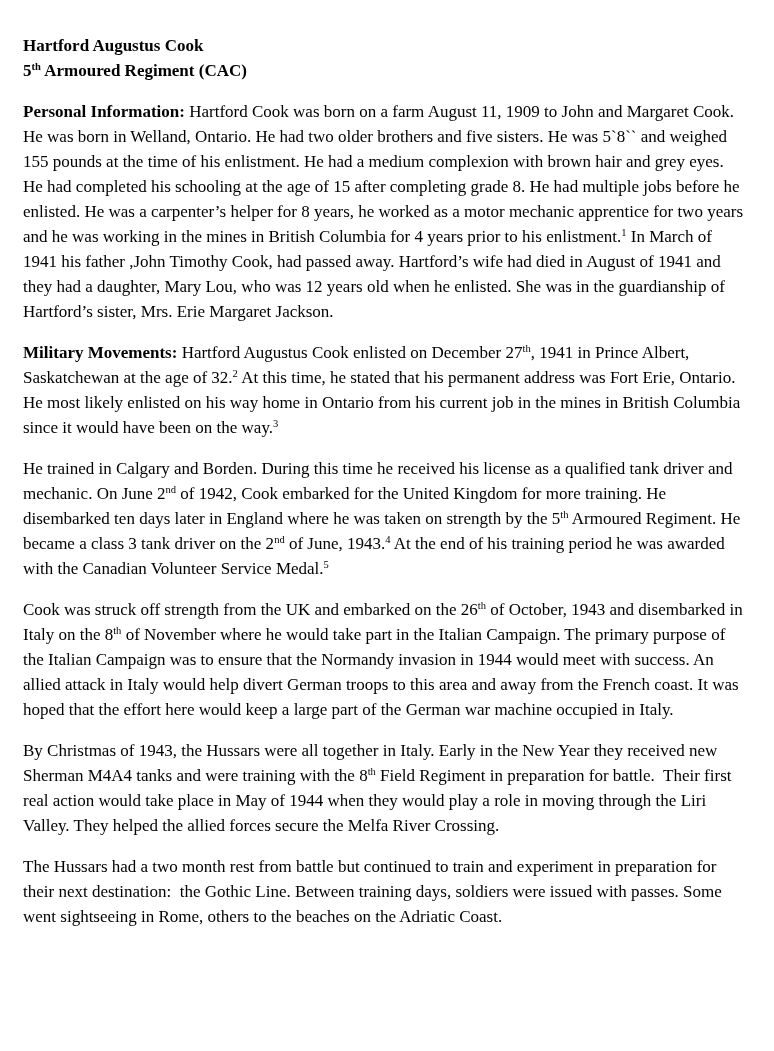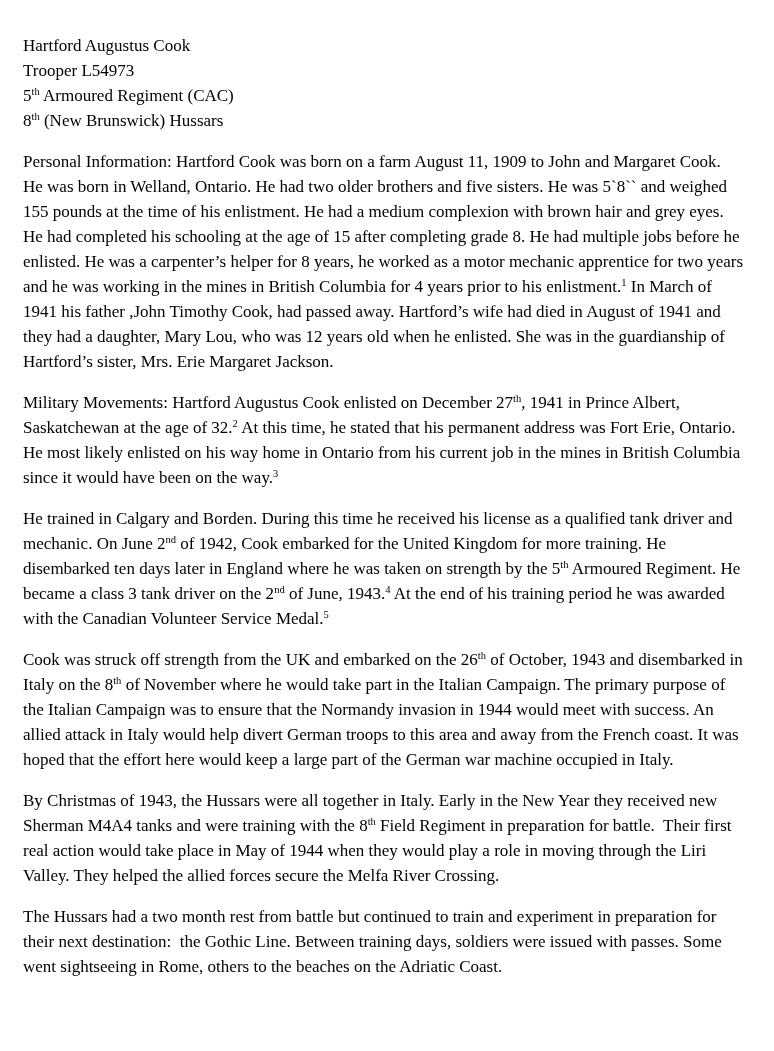--- a/index.html
+++ b/index.html
@@ -21,36 +21,34 @@
     overflow: hidden;
   }
   .heading-line {
     margin: 0;
     white-space: pre-wrap;
   }
   .para {
     margin: 16px 4px 0 0;
     white-space: pre-wrap;
   }
-  .b { font-weight: normal; }
+  .b { font-weight: bold; }
   .sup {
     font-size: 0.62em;
     line-height: 0;
     vertical-align: baseline;
     position: relative;
     top: -0.55em;
   }
 </style>
 </head>
 <body>
 
 <div class="page">
     <p class="heading-line"><span class="b">Hartford Augustus Cook</span></p>
-    <p class="heading-line"><span class="b">Trooper L54973</span></p>
     <p class="heading-line"><span class="b">5</span><span class="b sup">th</span><span class="b"> Armoured Regiment (CAC)</span></p>
-    <p class="heading-line"><span class="b">8</span><span class="b sup">th</span><span class="b"> (New Brunswick) Hussars</span></p>
     <p class="para"><span class="b">Personal Information: </span><span>Hartford Cook was born on a farm August 11, 1909 to John and Margaret Cook. He was born in Welland, Ontario. He had two older brothers and five sisters. He was 5`8`` and weighed 155 pounds at the time of his enlistment. He had a medium complexion with brown hair and grey eyes. He had completed his schooling at the age of 15 after completing grade 8. He had multiple jobs before he enlisted. He was a carpenter’s helper for 8 years, he worked as a motor mechanic apprentice for two years and he was working in the mines in British Columbia for 4 years prior to his enlistment.</span><span class="sup">1</span><span> In March of 1941 his father ,John Timothy Cook, had passed away. Hartford’s wife had died in August of 1941 and they had a daughter, Mary Lou, who was 12 years old when he enlisted. She was in the guardianship of Hartford’s sister, Mrs. Erie Margaret Jackson.</span></p>
     <p class="para"><span class="b">Military Movements: </span><span>Hartford Augustus Cook enlisted on December 27</span><span class="sup">th</span><span>, 1941 in Prince Albert, Saskatchewan at the age of 32.</span><span class="sup">2</span><span> At this time, he stated that his permanent address was Fort Erie, Ontario. He most likely enlisted on his way home in Ontario from his current job in the mines in British Columbia since it would have been on the way.</span><span class="sup">3</span></p>
     <p class="para"><span>He trained in Calgary and Borden. During this time he received his license as a qualified tank driver and mechanic. On June 2</span><span class="sup">nd</span><span> of 1942, Cook embarked for the United Kingdom for more training. He disembarked ten days later in England where he was taken on strength by the 5</span><span class="sup">th</span><span> Armoured Regiment. He became a class 3 tank driver on the 2</span><span class="sup">nd</span><span> of June, 1943.</span><span class="sup">4</span><span> At the end of his training period he was awarded with the Canadian Volunteer Service Medal.</span><span class="sup">5</span></p>
     <p class="para"><span>Cook was struck off strength from the UK and embarked on the 26</span><span class="sup">th</span><span> of October, 1943 and disembarked in Italy on the 8</span><span class="sup">th</span><span> of November where he would take part in the Italian Campaign. The primary purpose of the Italian Campaign was to ensure that the Normandy invasion in 1944 would meet with success. An allied attack in Italy would help divert German troops to this area and away from the French coast. It was hoped that the effort here would keep a large part of the German war machine occupied in Italy.</span></p>
     <p class="para"><span>By Christmas of 1943, the Hussars were all together in Italy. Early in the New Year they received new Sherman M4A4 tanks and were training with the 8</span><span class="sup">th</span><span> Field Regiment in preparation for battle.  Their first real action would take place in May of 1944 when they would play a role in moving through the Liri Valley. They helped the allied forces secure the Melfa River Crossing.</span></p>
     <p class="para"><span>The Hussars had a two month rest from battle but continued to train and experiment in preparation for their next destination:  the Gothic Line. Between training days, soldiers were issued with passes. Some went sightseeing in Rome, others to the beaches on the Adriatic Coast.</span></p>
   </div>
 
 </body></html>

